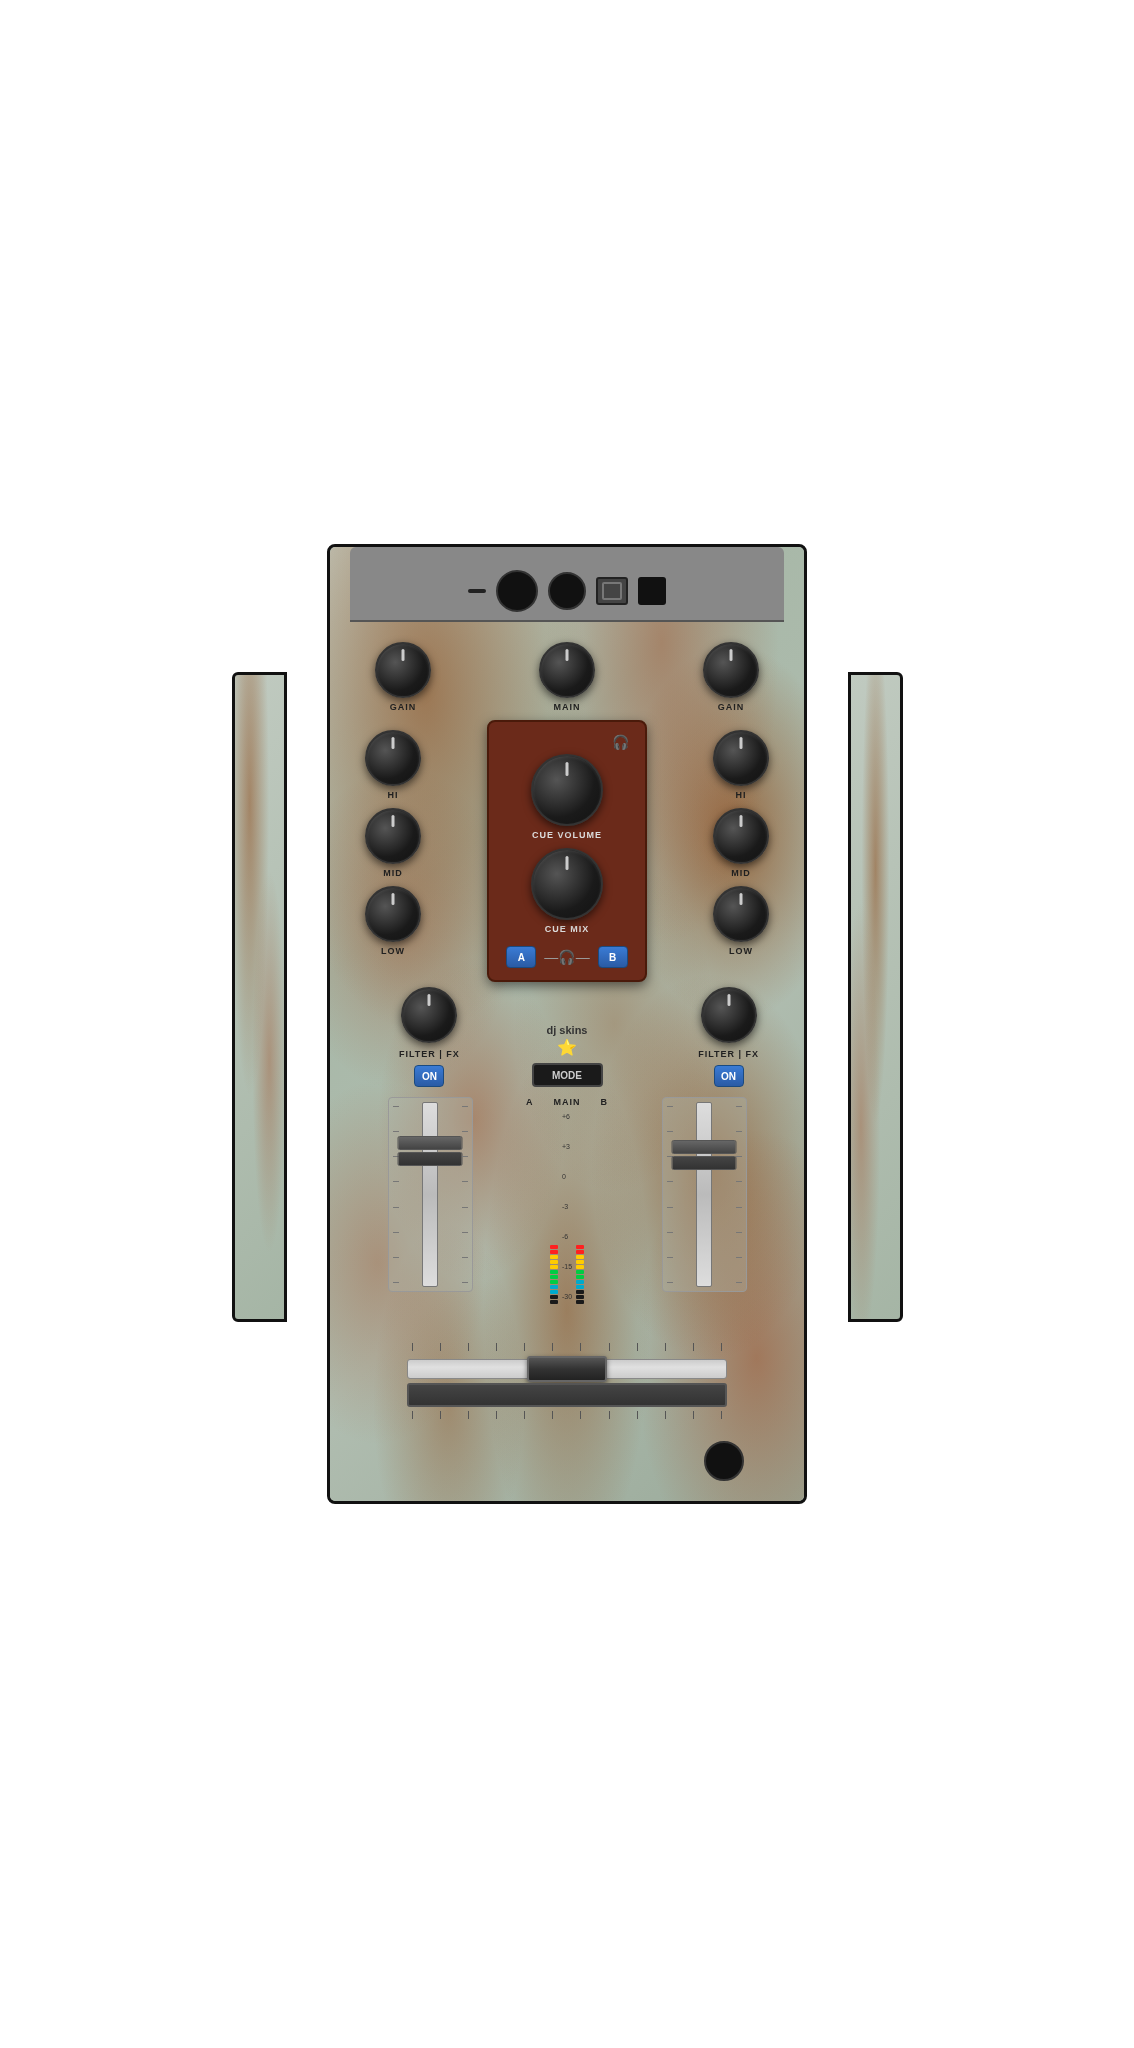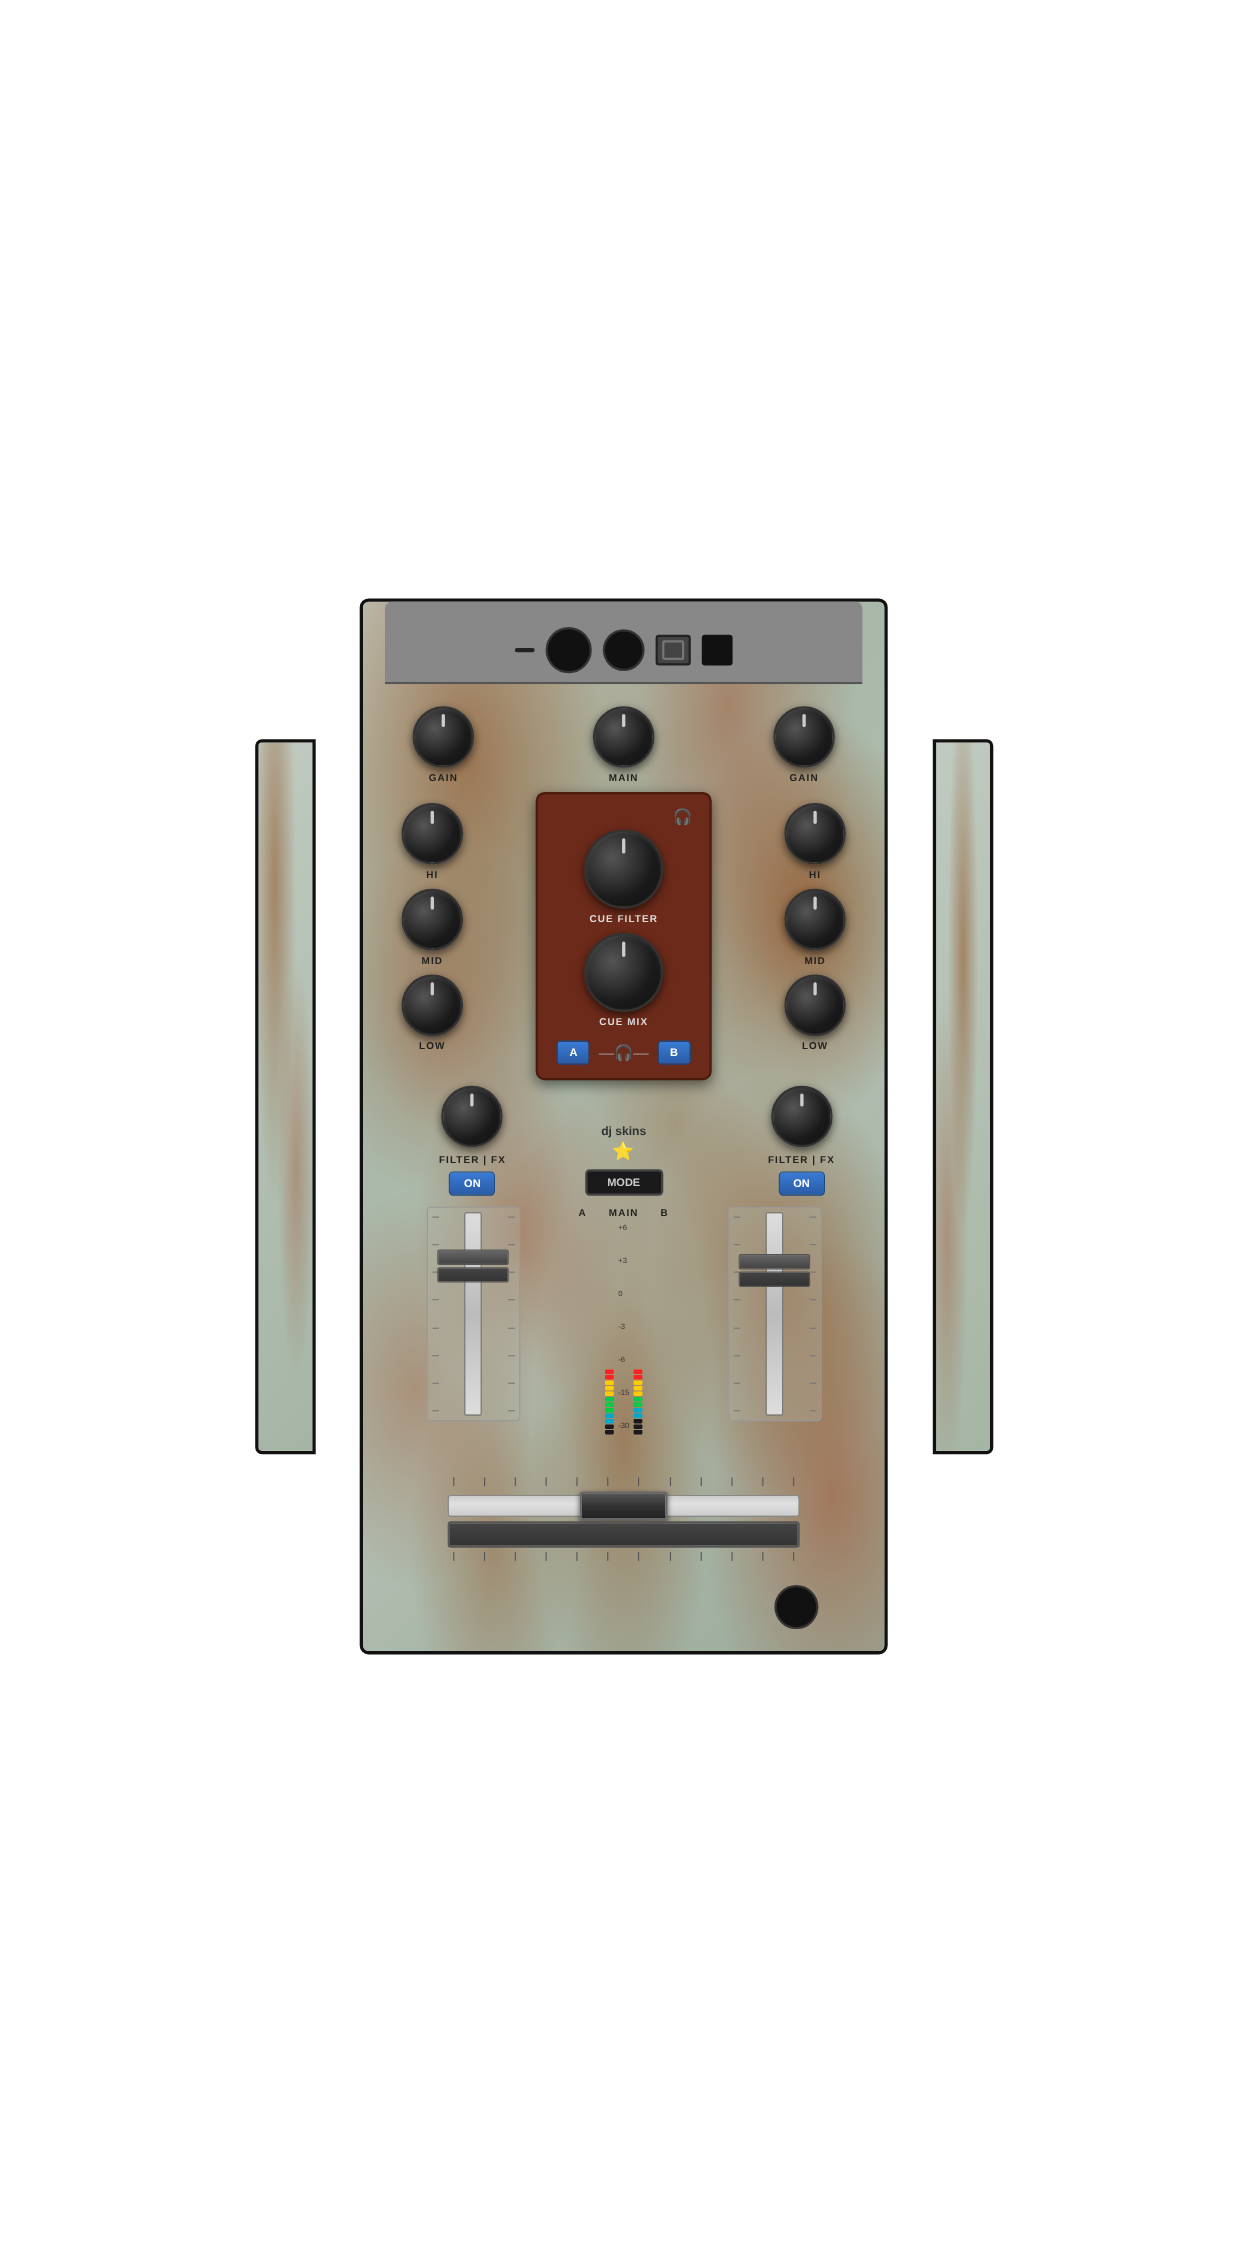--- a/index.html
+++ b/index.html
@@ -335,21 +335,21 @@
 
     .filter-section {
       display: flex;
       flex-direction: column;
       align-items: center;
       gap: 6px;
       margin-left: 24px;
     }
 
     .on-btn {
-      width: 42px;
+      width: 30px;
       height: 22px;
       background: linear-gradient(180deg, #3a7bd5 0%, #2a5ba5 100%);
       border-radius: 4px;
       border: 1px solid #1a4a80;
       display: flex;
       align-items: center;
       justify-content: center;
       font-size: 10px;
       font-weight: bold;
       color: white;
@@ -633,21 +633,21 @@
             <div class="knob-group">
               <div class="knob"></div>
               <span class="knob-label">LOW</span>
             </div>
           </div>
 
           <div class="cue-panel">
             <div class="headphone-icon-small">🎧</div>
             <div class="cue-knob-section">
               <div class="cue-knob"></div>
-              <span class="cue-label">CUE FILTER</span>
+              <span class="cue-label">CUE VOLUME</span>
             </div>
             <div class="cue-knob-section">
               <div class="cue-knob"></div>
               <span class="cue-label">CUE MIX</span>
             </div>
             <div class="cue-buttons-row">
               <div class="cue-btn">A</div>
               <div class="cue-headphone-mid">—🎧—</div>
               <div class="cue-btn">B</div>
             </div>

